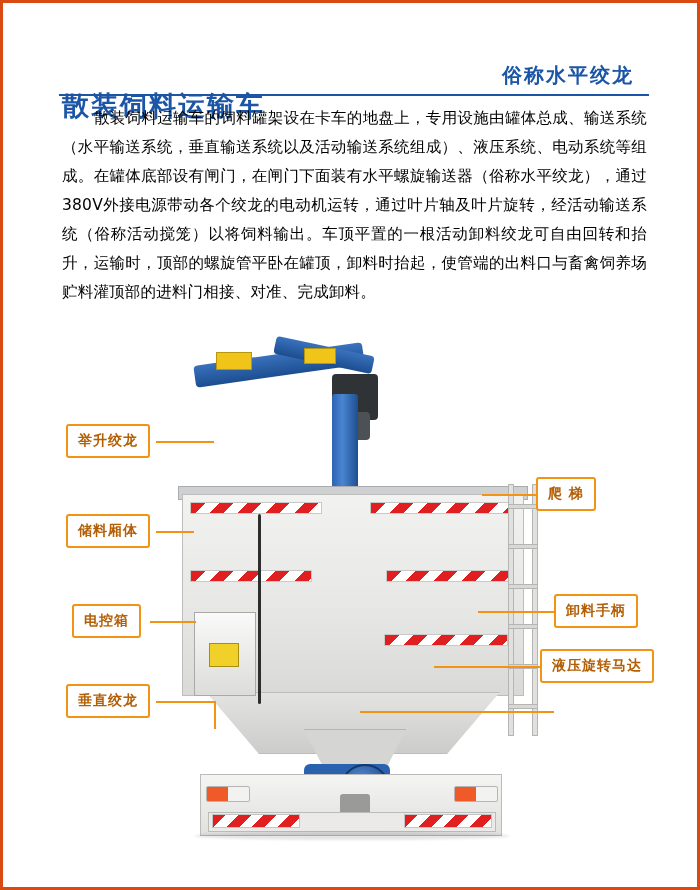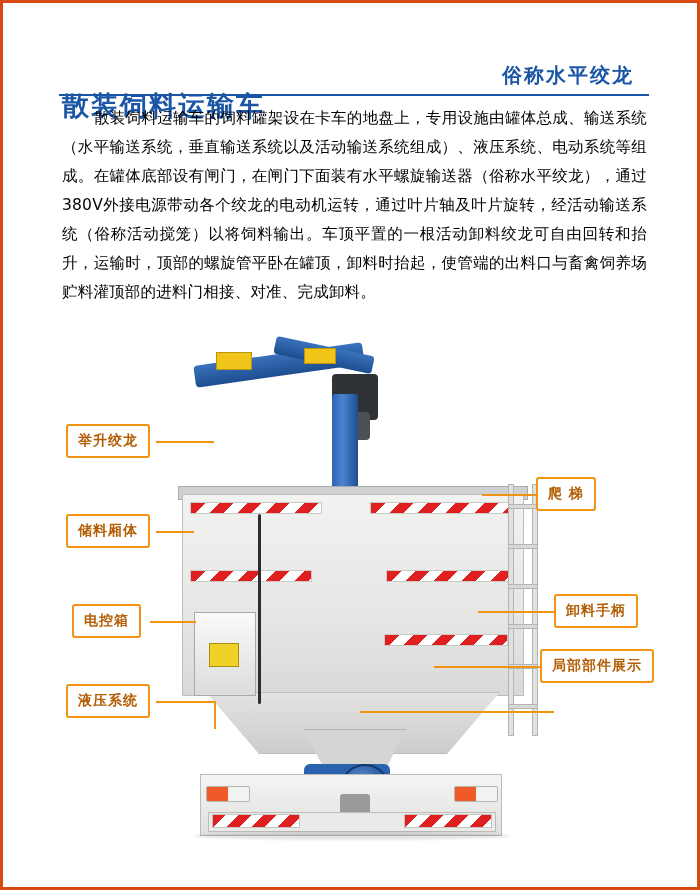--- a/index.html
+++ b/index.html
@@ -399,30 +399,30 @@
 
       <div class="label" style="left:62px; top:95px;">举升绞龙</div>
       <div class="leader" style="left:152px; top:112px; width:58px;"></div>
 
       <div class="label" style="left:62px; top:185px;">储料厢体</div>
       <div class="leader" style="left:152px; top:202px; width:38px;"></div>
 
       <div class="label" style="left:68px; top:275px;">电控箱</div>
       <div class="leader" style="left:146px; top:292px; width:46px;"></div>
 
-      <div class="label" style="left:62px; top:355px;">液压系统</div>
+      <div class="label" style="left:62px; top:355px;">垂直绞龙</div>
       <div class="leader" style="left:152px; top:372px; width:60px;"></div>
       <div class="leader v" style="left:210px; top:372px; height:28px; width:2px;"></div>
 
       <div class="label" style="left:532px; top:148px;">爬 梯</div>
       <div class="leader" style="left:478px; top:165px; width:54px;"></div>
 
       <div class="label" style="left:550px; top:265px;">卸料手柄</div>
       <div class="leader" style="left:474px; top:282px; width:76px;"></div>
 
-      <div class="label" style="left:536px; top:320px;">局部部件展示</div>
+      <div class="label" style="left:536px; top:320px;">液压旋转马达</div>
       <div class="leader" style="left:430px; top:337px; width:106px;"></div>
 
       <div class="leader" style="left:356px; top:382px; width:194px;"></div>
     </div>
 
   </div>
 </div>
 
 </body></html>

